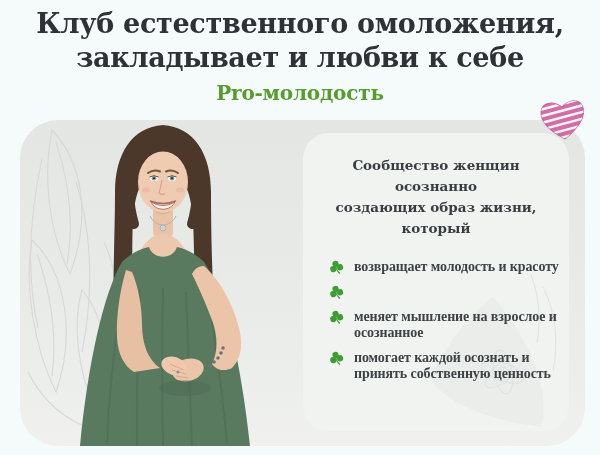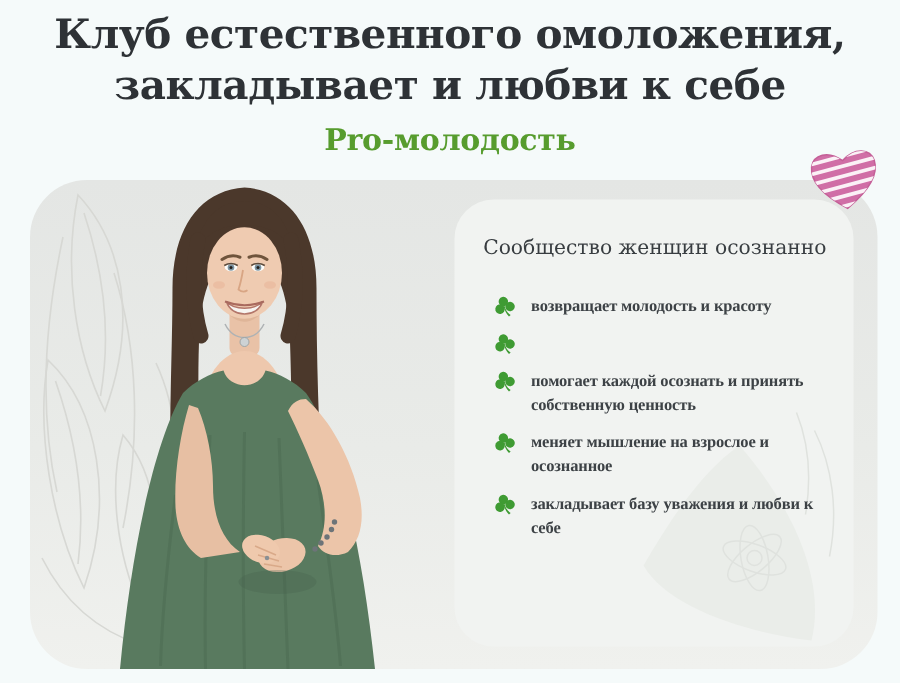--- a/index.html
+++ b/index.html
@@ -12,26 +12,26 @@
   .brand-line{font-size:20px;line-height:36px;color:#579c2e;letter-spacing:-0.2px;}
   
   .panel{position:absolute;left:20px;top:120px;width:565px;height:326px;border-radius:38px;
          background:linear-gradient(180deg,#e4e6e4 0%,#e9ebe8 55%,#f0f1ee 100%);overflow:hidden;}
   .leafart-left{position:absolute;left:0;top:2px;}
   .photo-svg{position:absolute;left:0;top:0;}
   
   .card{position:absolute;left:283px;top:13px;width:266px;height:298px;border-radius:26px;
         background:#f1f3f1;overflow:hidden;}
   .card-floral{position:absolute;right:-4px;bottom:-6px;}
-  .card-head{position:relative;margin:22px 18px 0 18px;text-align:right;color:#383d41;
-             font-size:13.5px;font-weight:400;line-height:21px;}
+  .card-head{position:relative;margin:22px 18px 0 18px;text-align:center;color:#383d41;
+             font-size:13.5px;font-weight:700;line-height:21px;}
   .bullets{position:relative;margin:20px 0 0 26px;}
   .bullet-row{display:flex;align-items:flex-start;margin-bottom:9px;}
   .bullet-icon{flex:0 0 15px;margin-top:1px;}
-  .bullet-text{margin-left:10px;max-width:206px;color:#3d4246;font-size:11px;
+  .bullet-text{margin-left:10px;max-width:206px;color:#3d4246;font-size:14px;
                font-family:"Liberation Serif",serif;font-weight:600;line-height:16px;
                letter-spacing:-0.1px;}
   
   .heart{position:absolute;left:536px;top:93px;transform:rotate(-6deg);}
   
   .watermark{position:absolute;left:127px;top:347px;font-family:"Liberation Sans",sans-serif;
              font-size:19px;color:rgba(197,203,203,0.9);letter-spacing:0.3px;
              text-shadow:0 0 1px rgba(255,255,255,0.5);white-space:nowrap;}
 </style>
 </head>
@@ -146,20 +146,21 @@
           <ellipse cx="90" cy="105" rx="22" ry="9" transform="rotate(20 90 105)"></ellipse>
           <ellipse cx="90" cy="105" rx="22" ry="9" transform="rotate(80 90 105)"></ellipse>
           <ellipse cx="90" cy="105" rx="22" ry="9" transform="rotate(140 90 105)"></ellipse>
           <circle cx="90" cy="105" r="5"></circle>
           <path d="M130 20 C142 44 146 74 140 104"></path>
           <path d="M118 8 C126 28 128 52 124 76"></path>
         </g>
       </svg>
       <div class="card-head">
         <div>Сообщество женщин осознанно</div>
+        <div>создающих образ жизни, который</div>
       </div>
       <div class="bullets">
         <div class="bullet-row">
           <svg class="bullet-icon" width="15" height="15" viewBox="0 0 20 20">
               <g fill="#3f9b33" transform="rotate(-15 10 10)">
                 <circle cx="10" cy="5.2" r="4.2"></circle>
                 <circle cx="5.4" cy="11" r="4.2"></circle>
                 <circle cx="14.6" cy="11" r="4.2"></circle>
                 <path d="M10 9 C10 13 11 16 13.2 18.4 L11.4 19.3 C9.6 16.4 9 13 9.1 9.4 Z"></path>
               </g>
@@ -178,43 +179,32 @@
         </div>
         <div class="bullet-row">
           <svg class="bullet-icon" width="15" height="15" viewBox="0 0 20 20">
               <g fill="#3f9b33" transform="rotate(-15 10 10)">
                 <circle cx="10" cy="5.2" r="4.2"></circle>
                 <circle cx="5.4" cy="11" r="4.2"></circle>
                 <circle cx="14.6" cy="11" r="4.2"></circle>
                 <path d="M10 9 C10 13 11 16 13.2 18.4 L11.4 19.3 C9.6 16.4 9 13 9.1 9.4 Z"></path>
               </g>
             </svg>
+          <div class="bullet-text">меняет мышление на взрослое и осознанное</div>
+        </div>
+        <div class="bullet-row">
+          <svg class="bullet-icon" width="15" height="15" viewBox="0 0 20 20">
+              <g fill="#3f9b33" transform="rotate(-15 10 10)">
+                <circle cx="10" cy="5.2" r="4.2"></circle>
+                <circle cx="5.4" cy="11" r="4.2"></circle>
+                <circle cx="14.6" cy="11" r="4.2"></circle>
+                <path d="M10 9 C10 13 11 16 13.2 18.4 L11.4 19.3 C9.6 16.4 9 13 9.1 9.4 Z"></path>
+              </g>
+            </svg>
           <div class="bullet-text">помогает каждой осознать и принять собственную ценность</div>
-        </div>
-        <div class="bullet-row">
-          <svg class="bullet-icon" width="15" height="15" viewBox="0 0 20 20">
-              <g fill="#3f9b33" transform="rotate(-15 10 10)">
-                <circle cx="10" cy="5.2" r="4.2"></circle>
-                <circle cx="5.4" cy="11" r="4.2"></circle>
-                <circle cx="14.6" cy="11" r="4.2"></circle>
-                <path d="M10 9 C10 13 11 16 13.2 18.4 L11.4 19.3 C9.6 16.4 9 13 9.1 9.4 Z"></path>
-              </g>
-            </svg>
-          <div class="bullet-text">меняет мышление на взрослое и осознанное</div>
-        </div>
-        <div class="bullet-row">
-          <svg class="bullet-icon" width="15" height="15" viewBox="0 0 20 20">
-              <g fill="#3f9b33" transform="rotate(-15 10 10)">
-                <circle cx="10" cy="5.2" r="4.2"></circle>
-                <circle cx="5.4" cy="11" r="4.2"></circle>
-                <circle cx="14.6" cy="11" r="4.2"></circle>
-                <path d="M10 9 C10 13 11 16 13.2 18.4 L11.4 19.3 C9.6 16.4 9 13 9.1 9.4 Z"></path>
-              </g>
-            </svg>
-          <div class="bullet-text">закладывает базу уважения и любви к себе</div>
         </div>
       </div>
     </div>
   </div>
 
   <svg class="heart" width="54" height="52" viewBox="0 0 54 52">
     <defs>
       <clipPath id="heartclip">
         <path d="M27 46 C12 36 4 26 6 16 C8 8 18 6 27 14 C36 6 46 8 48 16 C50 26 42 36 27 46 Z"></path>
       </clipPath>

